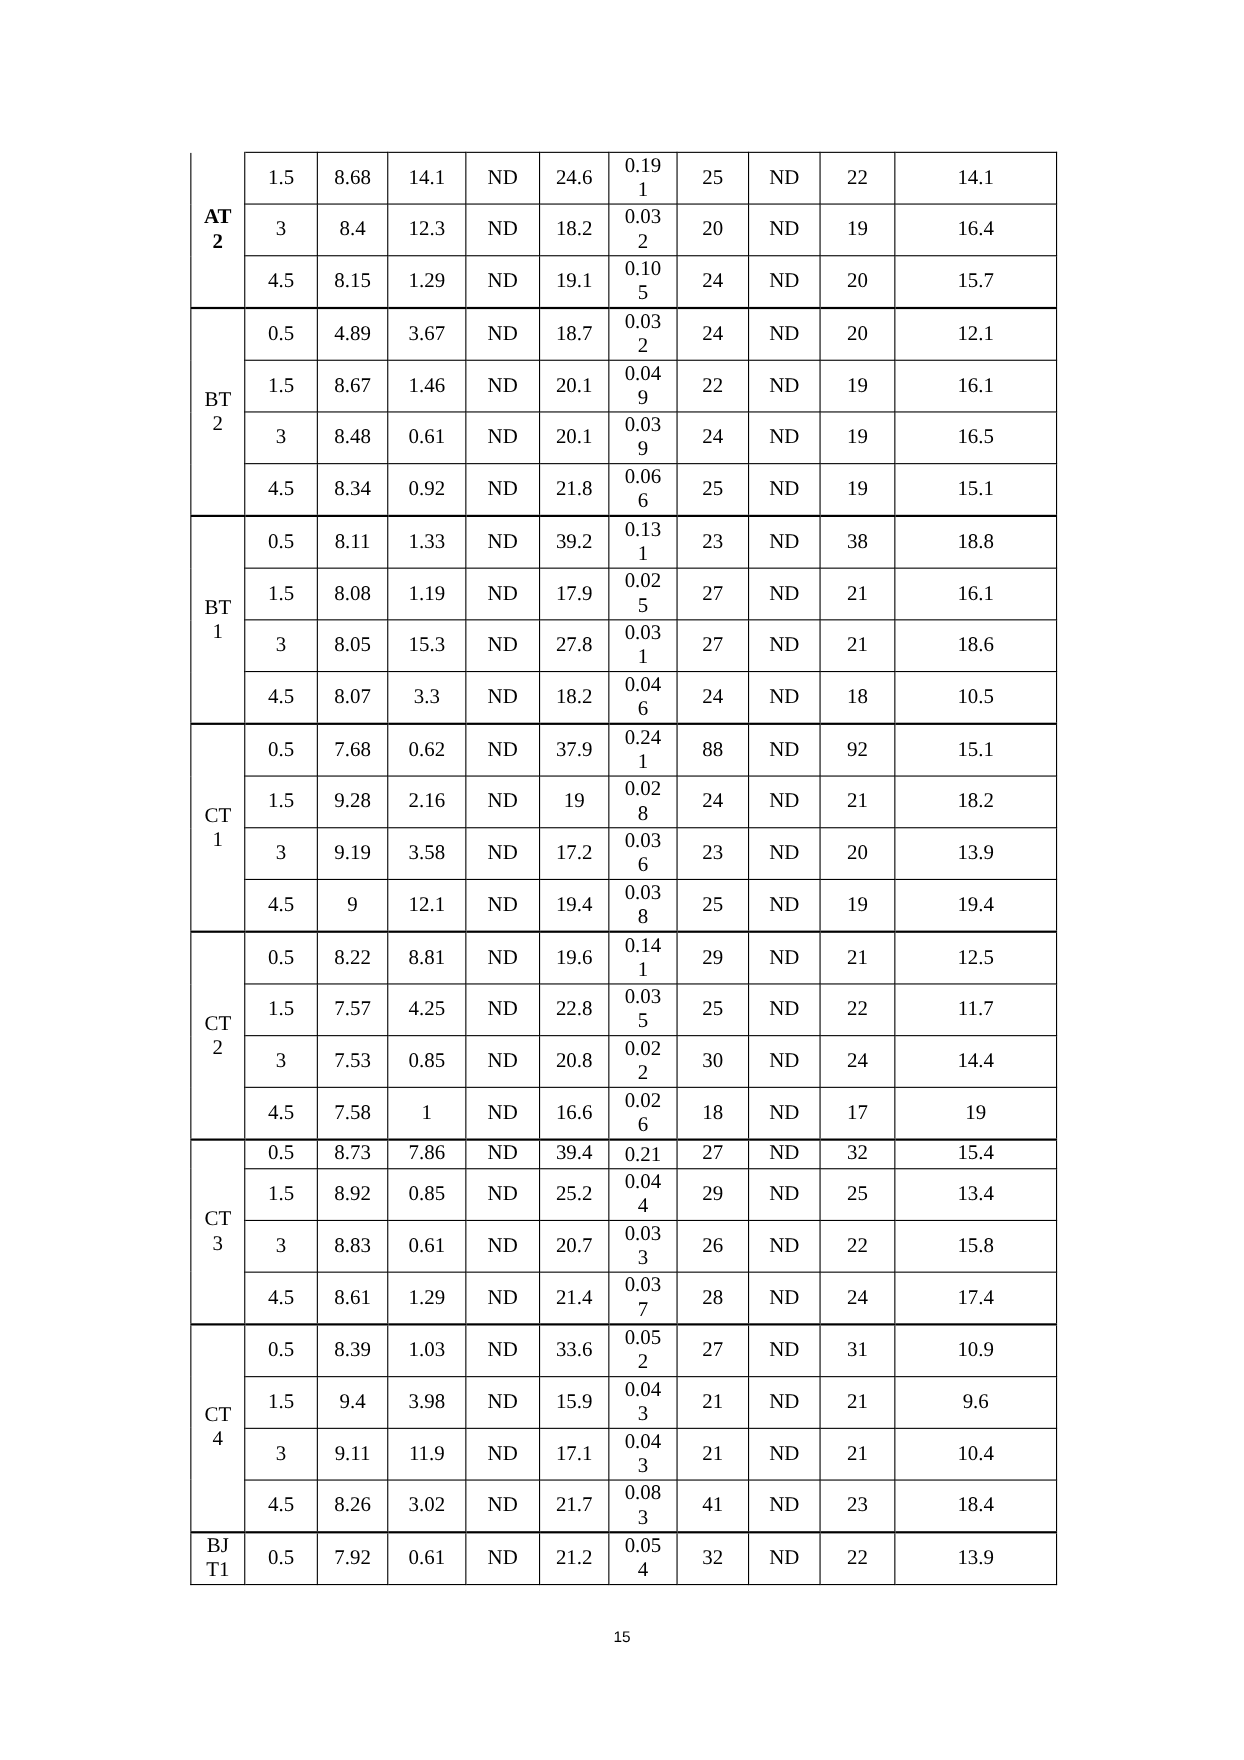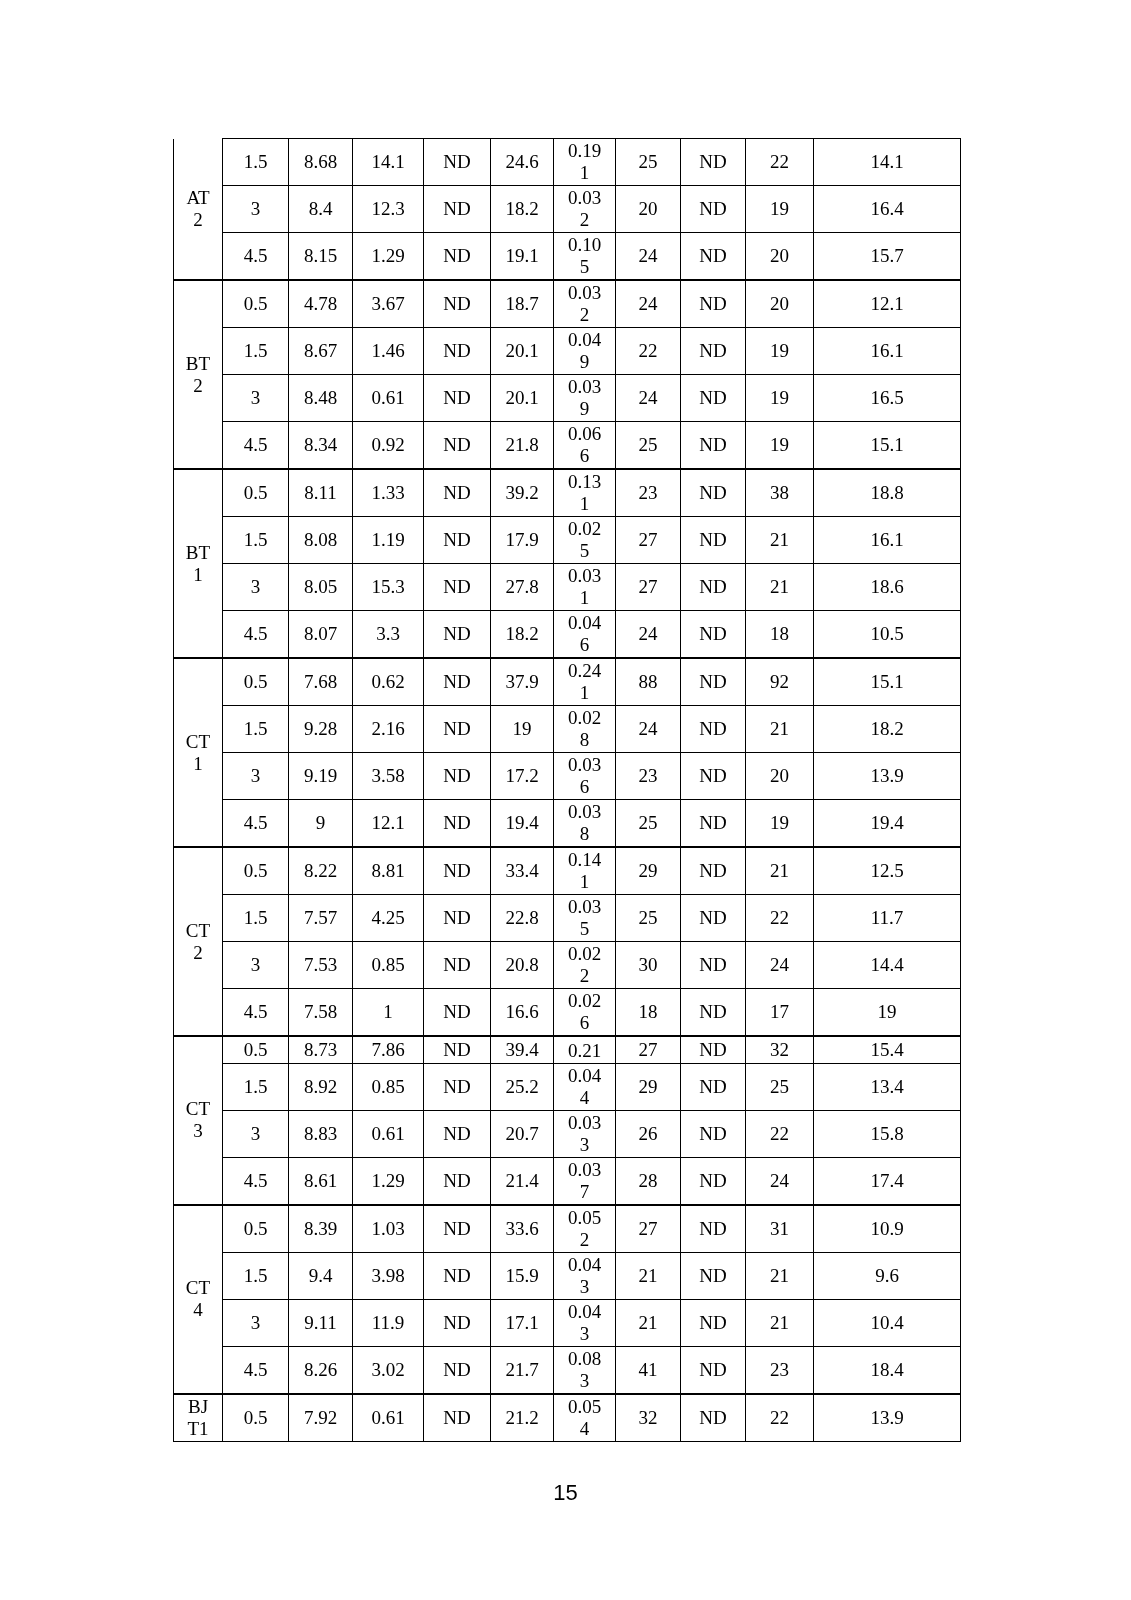--- a/index.html
+++ b/index.html
@@ -36,35 +36,36 @@
     padding: 0 10px;
   }
   tr.group-start td {
     border-top-width: 2px;
   }
   tr.first-row td {
     border-top-width: 1px;
   }
   td.no-top {
     border-top: none !important;
+    font-weight: bold;
   }
   .wrapnum {
     display: inline-block;
     max-width: 38px;
     word-break: break-all;
     vertical-align: middle;
   }
   .page-number {
     position: absolute;
     top: 1480px;
     left: 0;
     width: 1131px;
     text-align: center;
     font-family: "Liberation Sans", sans-serif;
-    font-size: 22px;
+    font-size: 14px;
     color: #000000;
   }
 </style>
 </head>
 <body>
 
 <div class="page">
 
   <table class="data-table">
     <colgroup>
@@ -114,21 +115,21 @@
           <td>19.1</td>
           <td><span class="wrapnum">0.105</span></td>
           <td>24</td>
           <td>ND</td>
           <td>20</td>
           <td>15.7</td>
         </tr>
         <tr class="group-start">
           <td rowspan="4" class="group-cell">BT 2</td>
           <td>0.5</td>
-          <td>4.78</td>
+          <td>4.89</td>
           <td>3.67</td>
           <td>ND</td>
           <td>18.7</td>
           <td><span class="wrapnum">0.032</span></td>
           <td>24</td>
           <td>ND</td>
           <td>20</td>
           <td>12.1</td>
         </tr>
         <tr>
@@ -264,21 +265,21 @@
           <td>ND</td>
           <td>19</td>
           <td>19.4</td>
         </tr>
         <tr class="group-start">
           <td rowspan="4" class="group-cell">CT 2</td>
           <td>0.5</td>
           <td>8.22</td>
           <td>8.81</td>
           <td>ND</td>
-          <td>33.4</td>
+          <td>19.6</td>
           <td><span class="wrapnum">0.141</span></td>
           <td>29</td>
           <td>ND</td>
           <td>21</td>
           <td>12.5</td>
         </tr>
         <tr>
           <td>1.5</td>
           <td>7.57</td>
           <td>4.25</td>

